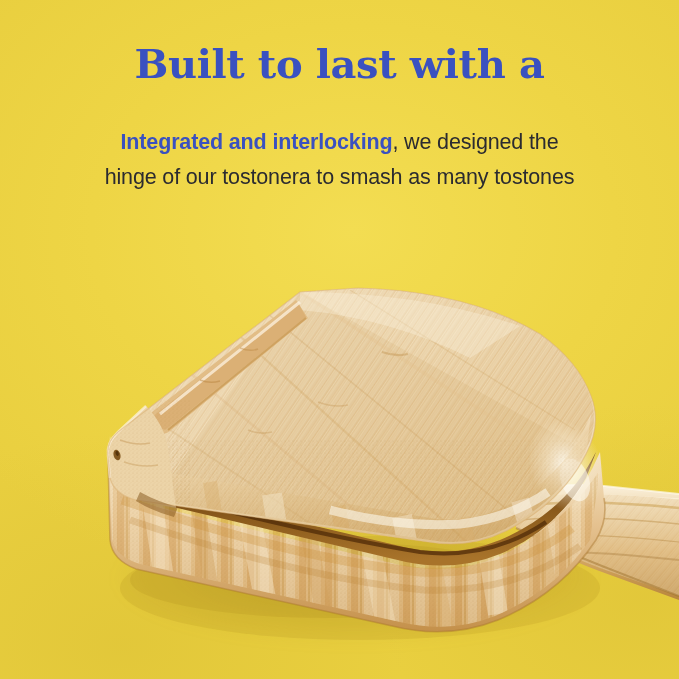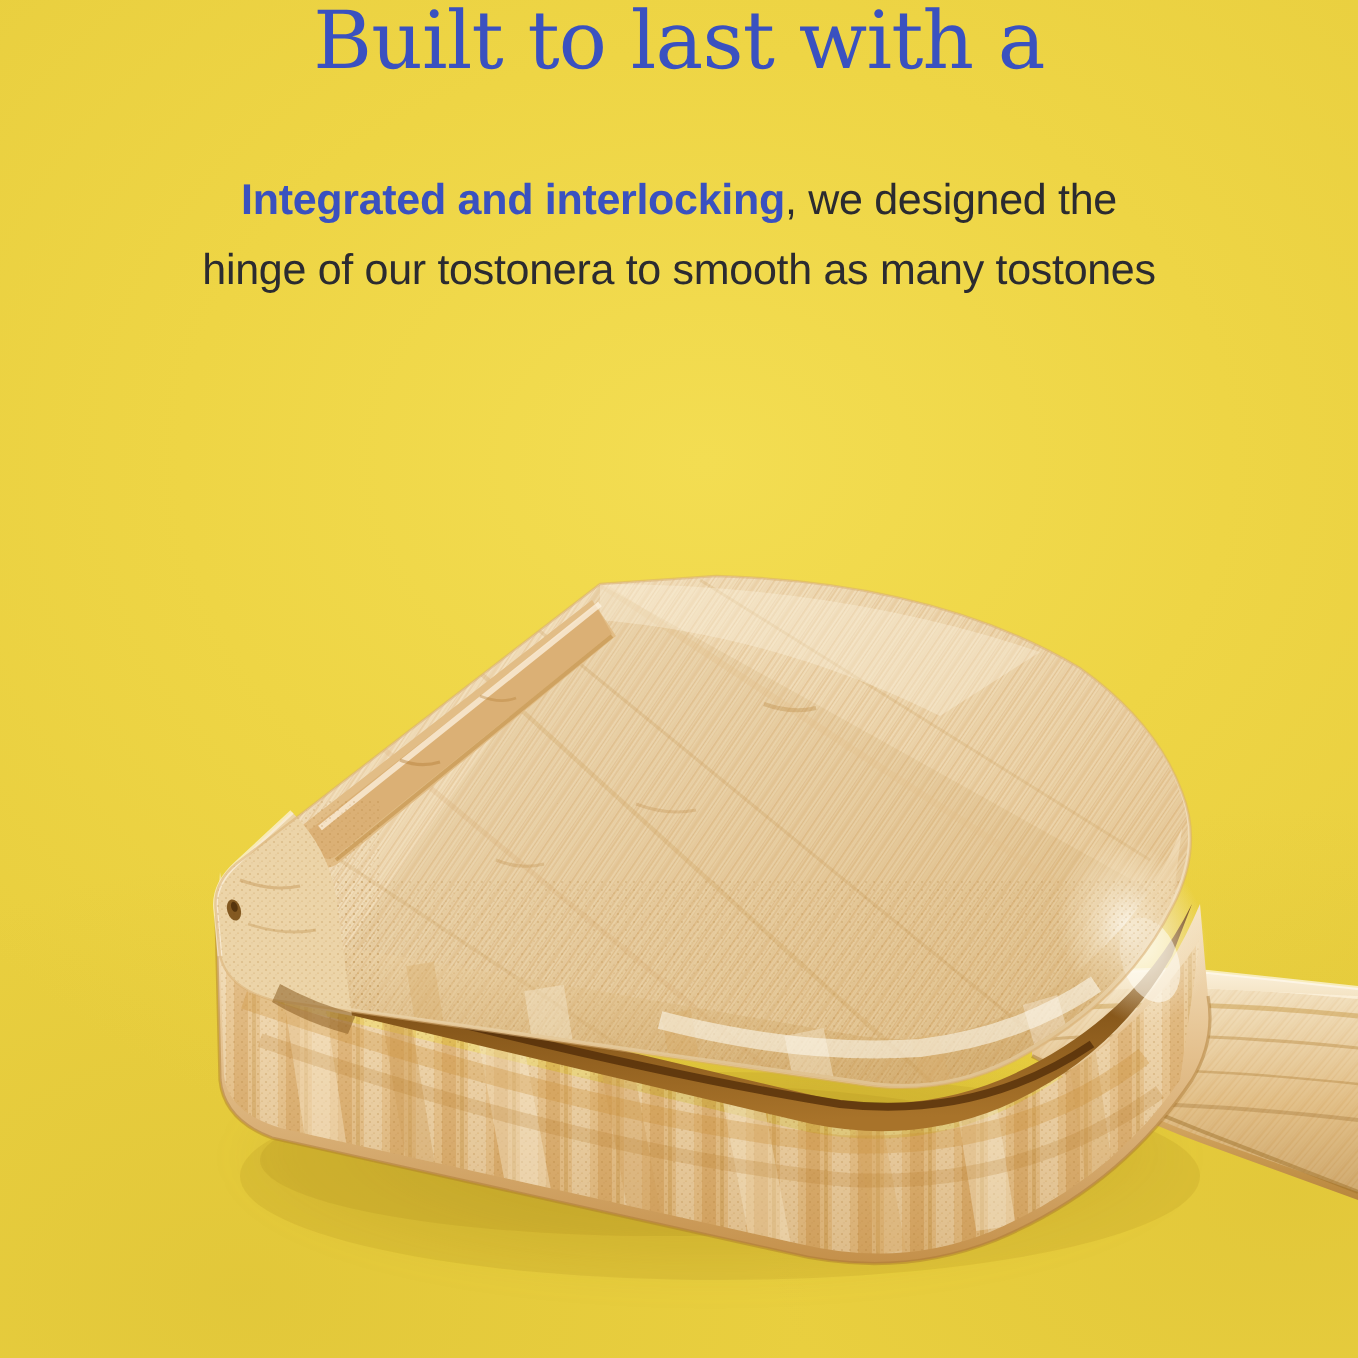--- a/index.html
+++ b/index.html
@@ -34,22 +34,23 @@
   
   .text-block {
     position: absolute;
     left: 0;
     top: 0;
     width: 679px;
     text-align: center;
   }
   .headline {
     margin: 0;
+    padding-top: 42px;
     font-family: "DejaVu Serif", serif;
-    font-weight: normal;
+    font-weight: bold;
     font-size: 40px;
     line-height: 43px;
     letter-spacing: -0.4px;
     color: #3a51c0;
   }
   .headline .hl-line {
     display: block;
     white-space: nowrap;
   }
   .headline .hl-line.l2 {
@@ -101,21 +102,21 @@
 
   <div class="bg-wash"></div>
   <div class="bg-corner-shade"></div>
 
   <div class="text-block">
     <h1 class="headline">
       <span class="hl-line l1">Built to last with a</span>
     </h1>
     <p class="body-copy">
       <span class="bline"><span class="lead">Integrated and interlocking</span><span>, we designed the</span></span>
-      <span class="bline">hinge of our tostonera to smooth as many tostones</span>
+      <span class="bline">hinge of our tostonera to smash as many tostones</span>
     </p>
   </div>
 
   <div class="shadow-blob"></div>
 
   <div class="product">
     <svg width="679" height="679" viewBox="0 0 679 679" xmlns="http://www.w3.org/2000/svg">
       <defs>
 
         <pattern id="grainTop" width="7" height="7" patternUnits="userSpaceOnUse" patternTransform="rotate(34)">

